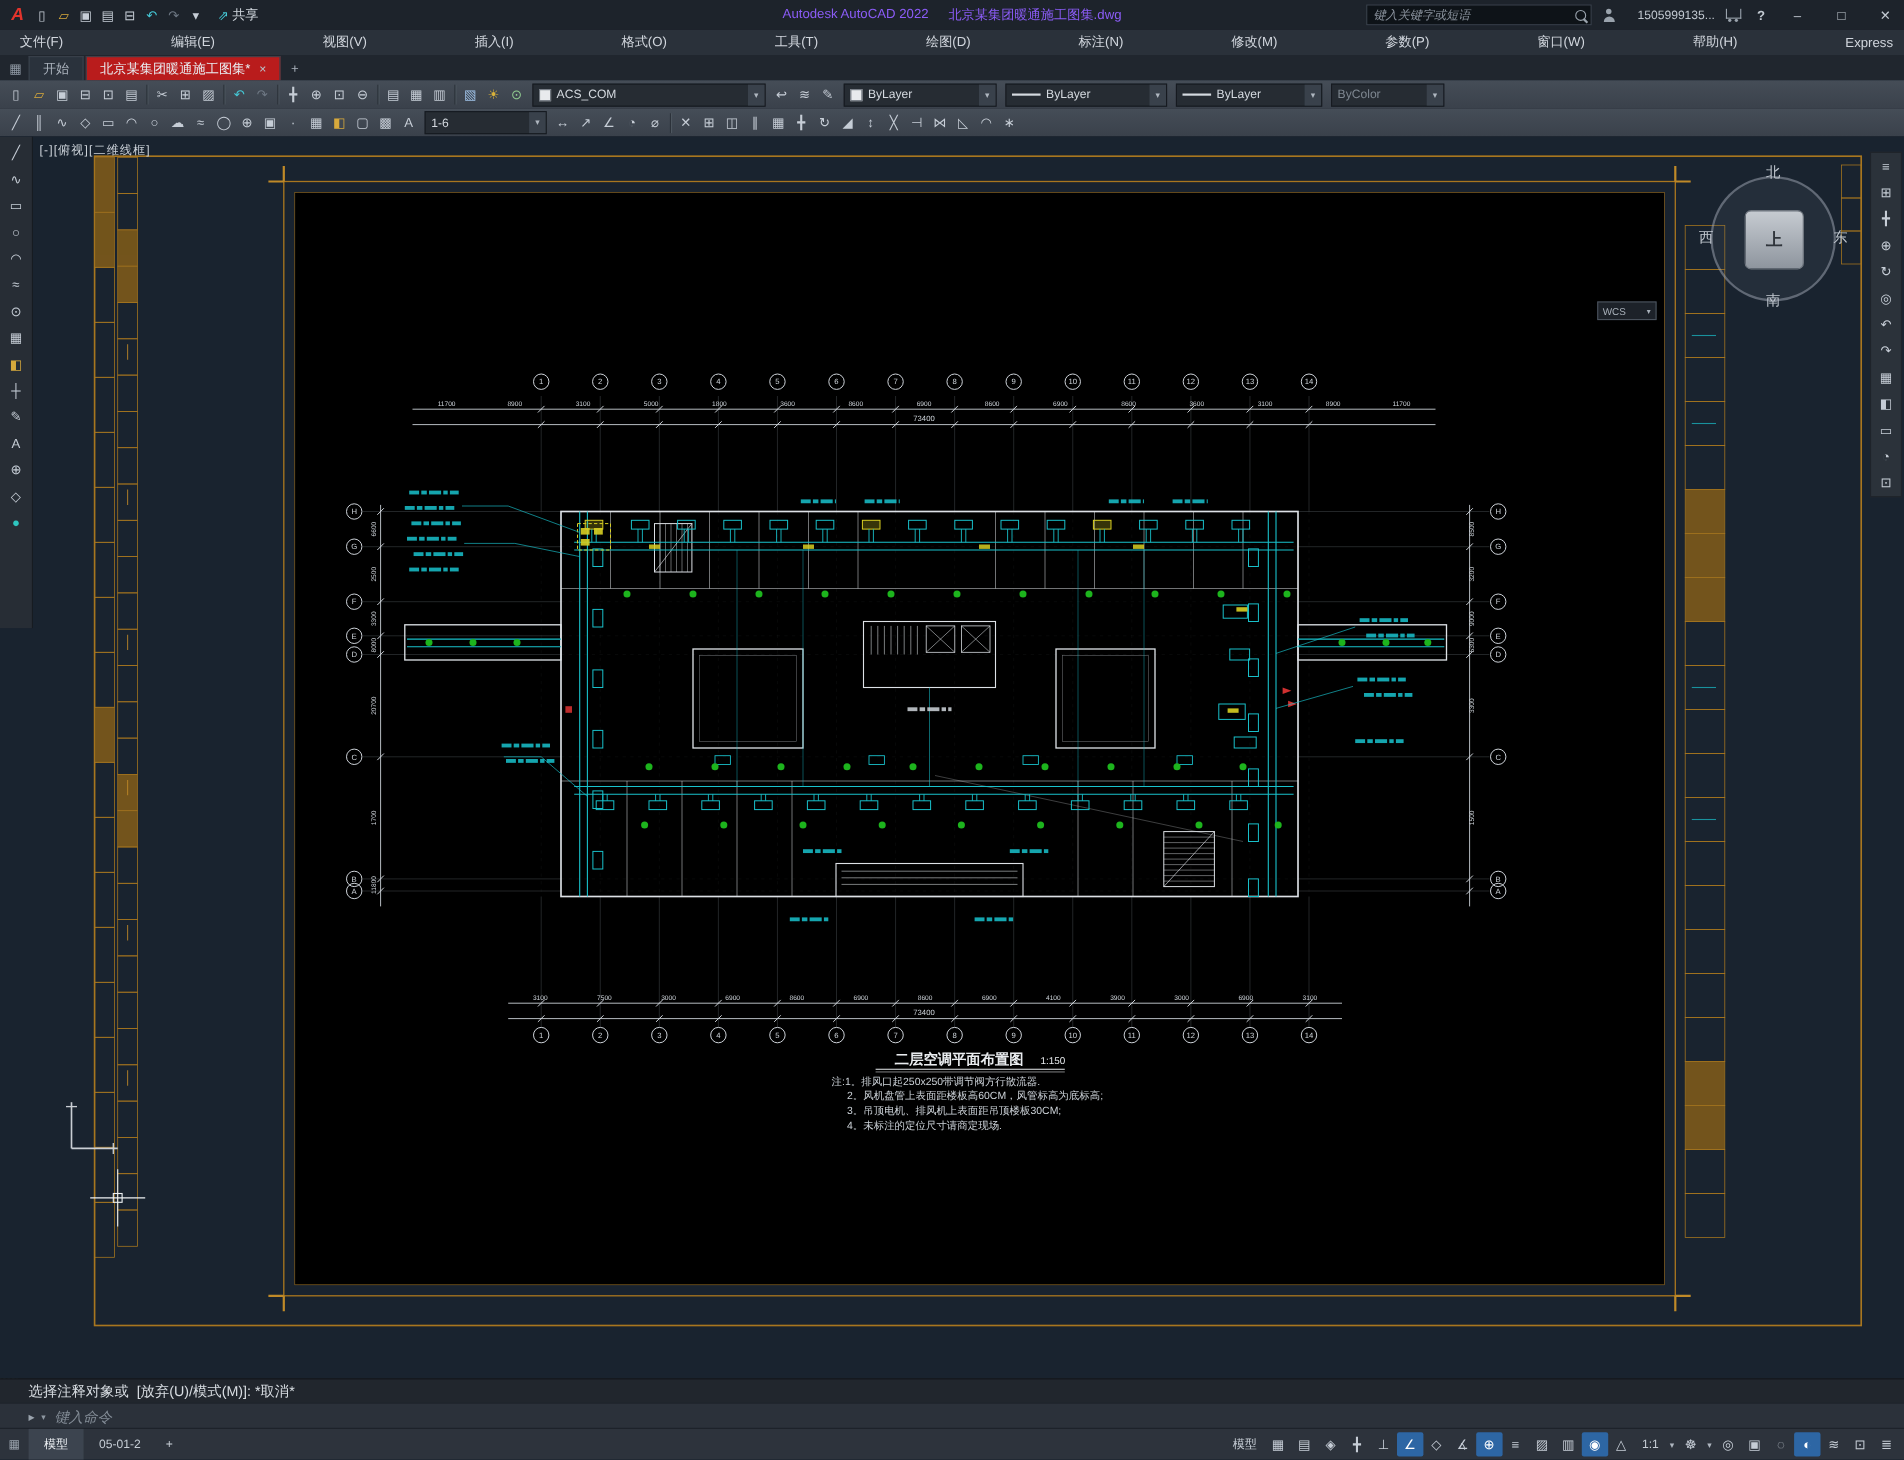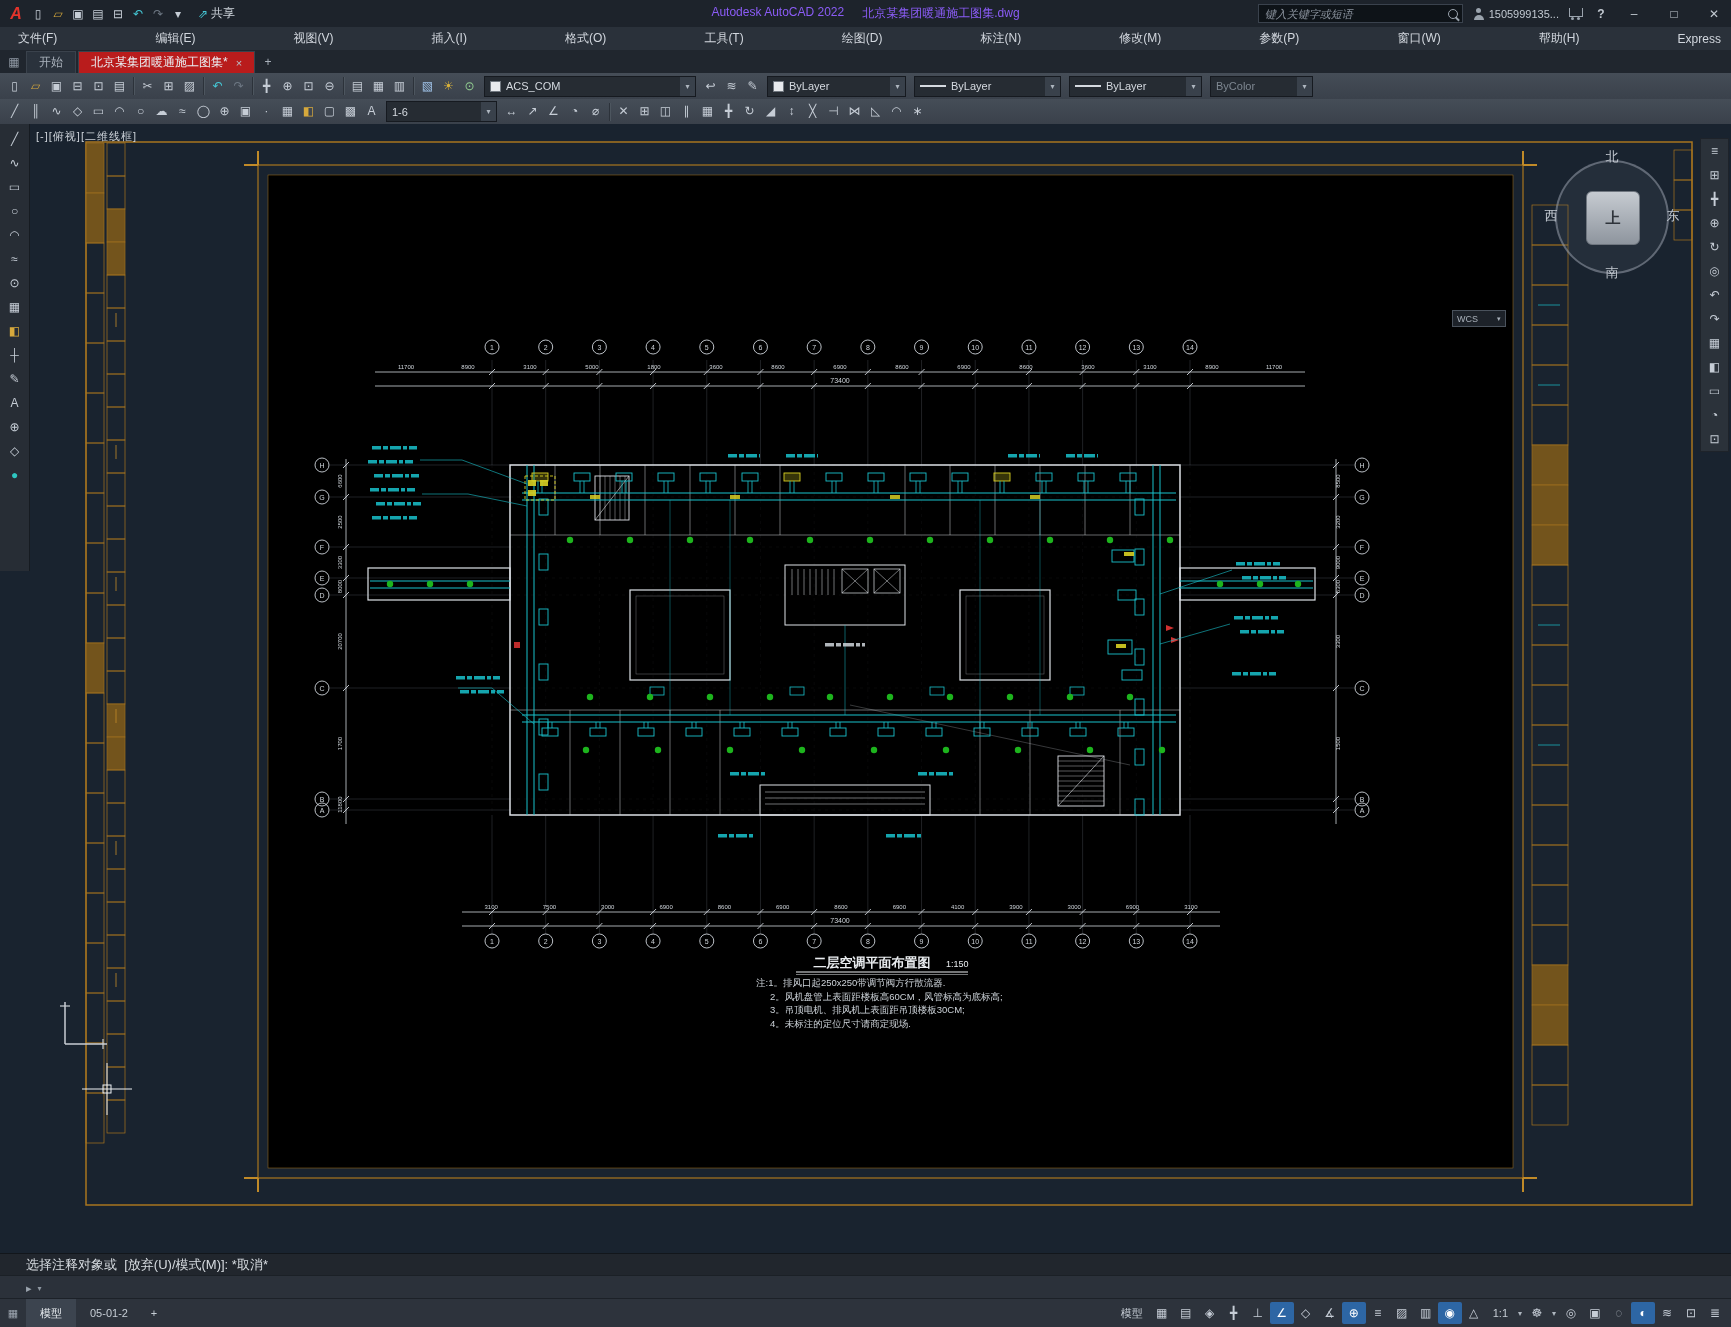--- a/index.html
+++ b/index.html
@@ -13,21 +13,21 @@
   #qat-icons .ticon{width:20px;height:20px;line-height:20px;}
   .share{display:flex;align-items:center;gap:3px;margin-left:10px;color:#cfd5dc;}
   .share .shicon{color:#45c8d6;font-size:12px;}
   .titlecenter{position:absolute;left:50%;transform:translateX(-50%);display:flex;gap:18px;white-space:nowrap;color:#8b5cf6;}
   .tb-right{margin-left:auto;display:flex;align-items:center;gap:10px;padding-right:2px;}
   .searchbox{display:flex;align-items:center;width:195px;height:17px;background:#0e1318;border:1px solid #3a424d;padding:0 4px;gap:4px;}
   .searchbox input{flex:1;background:transparent;border:none;outline:none;color:#c6ccd4;font-size:11px;font-style:italic;min-width:0;}
   .searchbox input::placeholder{color:#8a929d;font-style:italic;}
   .mag{width:8px;height:8px;border:1.5px solid #9aa3ad;border-radius:50%;position:relative;flex:none;}
   .mag::after{content:"";position:absolute;width:5px;height:1.5px;background:#9aa3ad;transform:rotate(45deg);left:6px;top:8px;}
-  .acct{display:flex;align-items:center;gap:4px;font-size:11px;color:#c2c9d1;}
+  .acct{display:flex;align-items:center;gap:20px;font-size:11px;color:#c2c9d1;}
   .person{width:12px;height:12px;position:relative;}
   .person::before{content:"";position:absolute;width:5px;height:5px;border-radius:50%;background:#9aa3ad;left:3.5px;top:0;}
   .person::after{content:"";position:absolute;width:10px;height:5px;border-radius:5px 5px 0 0;background:#9aa3ad;left:1px;bottom:0;}
   .cart{width:12px;height:8px;border:1.5px solid #9aa3ad;border-top:none;position:relative;margin-top:-3px;}
   .cart::after{content:"";position:absolute;width:3px;height:3px;border-radius:50%;background:#9aa3ad;left:1px;top:9px;box-shadow:6px 0 0 #9aa3ad;}
   .helpq{width:16px;text-align:center;color:#c2c9d1;font-weight:bold;}
   .winbtn{width:30px;height:26px;line-height:26px;text-align:center;color:#c2c9d1;font-size:12px;}
   
   #menubar{position:absolute;top:27px;left:0;right:0;height:23px;background:#2a313a;border-bottom:1px solid #1a1f26;
     display:flex;align-items:center;color:#d2d7de;font-size:12px;padding-left:8px;justify-content:space-between;}
@@ -68,21 +68,21 @@
   #navbar .ticon{height:24px;line-height:24px;width:25px;}
   #compass{position:absolute;left:1545px;top:26px;width:134px;height:134px;z-index:3;}
   .ring{position:absolute;left:10px;top:10px;right:10px;bottom:10px;border:2px solid rgba(170,178,188,.45);
     border-radius:50%;background:rgba(90,100,112,.18);}
   .cdir{position:absolute;color:#c3c9d1;font-size:13px;width:20px;text-align:center;}
   .cdir.n{left:57px;top:-2px;} .cdir.s{left:57px;top:114px;} .cdir.w{left:-4px;top:57px;} .cdir.e{left:118px;top:57px;}
   .cube{position:absolute;left:41px;top:41px;width:52px;height:52px;border:1px solid #6f767f;border-radius:6px;
     background:linear-gradient(#c6cbd1,#8e959e);display:flex;align-items:center;justify-content:center;
     color:#2f343b;font-size:15px;font-weight:bold;}
   #wcschip{position:absolute;left:1452px;top:150px;height:15px;padding:0 4px;background:rgba(32,38,46,.9);
-    border:1px solid #4a525c;color:#a9b1ba;font-size:9px;display:flex;align-items:center;gap:19px;z-index:3;margin-top:36px;}
+    border:1px solid #4a525c;color:#a9b1ba;font-size:9px;display:flex;align-items:center;gap:19px;z-index:3;}
   
   #cmdhist{position:absolute;top:1253px;left:0;right:0;height:22px;background:#21262d;color:#d8dde2;
     font-size:13px;line-height:22px;padding-left:26px;border-top:1px solid #12161b;white-space:pre;}
   #cmdin{position:absolute;top:1275px;left:0;right:0;height:24px;background:#2b313a;display:flex;align-items:center;
     padding-left:26px;gap:6px;border-top:1px solid #1b2026;}
   #cmdin .cicon{color:#9aa3ad;font-size:11px;}
   #cmdin .cdd{color:#8e97a1;font-size:8px;}
   #cmdin input{flex:1;background:transparent;border:none;outline:none;color:#d8dde2;font-size:13px;}
   #cmdin input::placeholder{color:#838c96;font-style:italic;}
   .cmdgrip{position:absolute;left:0;top:1253px;width:16px;height:46px;background-color:#262c33;
@@ -1082,20 +1082,21 @@
       <span>WCS</span>
       <span style="font-size:7px;">▾</span>
     </div>
   </div>
 
   <div class="cmdgrip"></div>
   <div id="cmdhist"><span>选择注释对象或  [放弃(U)/模式(M)]: *取消*</span></div>
   <div id="cmdin">
     <span class="cicon">▸</span>
     <span class="cdd">▾</span>
+    <input placeholder="键入命令" style="">
   </div>
 
   <div id="statusbar">
     <div id="layout-tabs">
       <span class="ltabicon">▦</span>
       <span class="ltab active">模型</span>
       <span class="ltab">05-01-2</span>
       <span class="ltabplus">+</span>
     </div>
     <div id="status-right">

